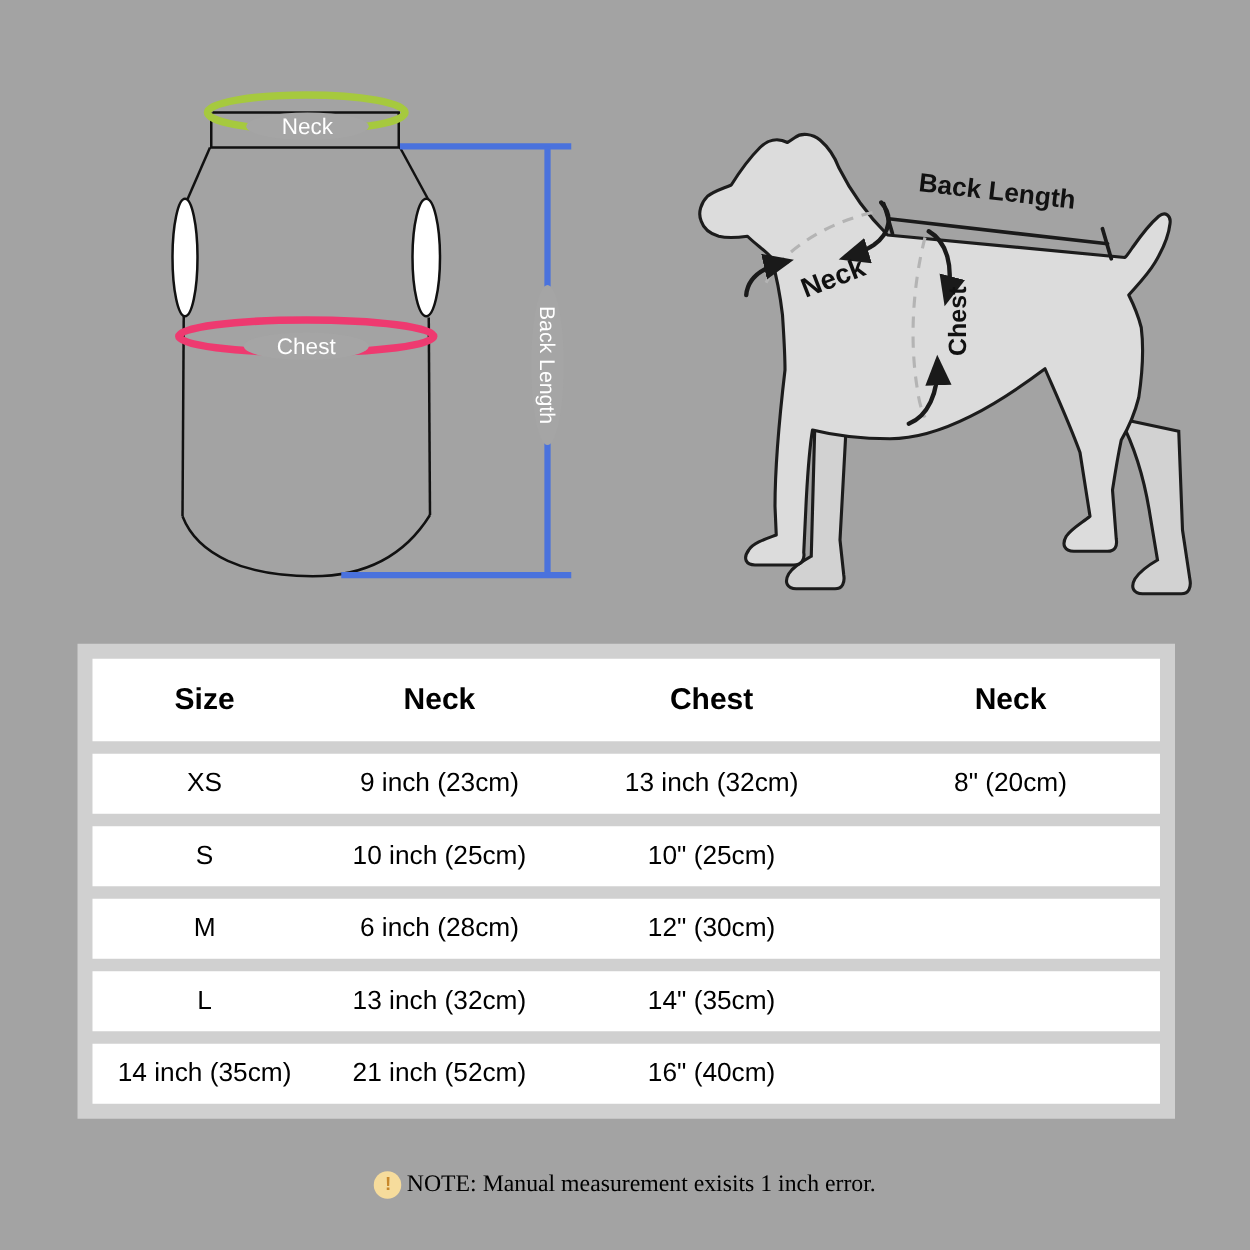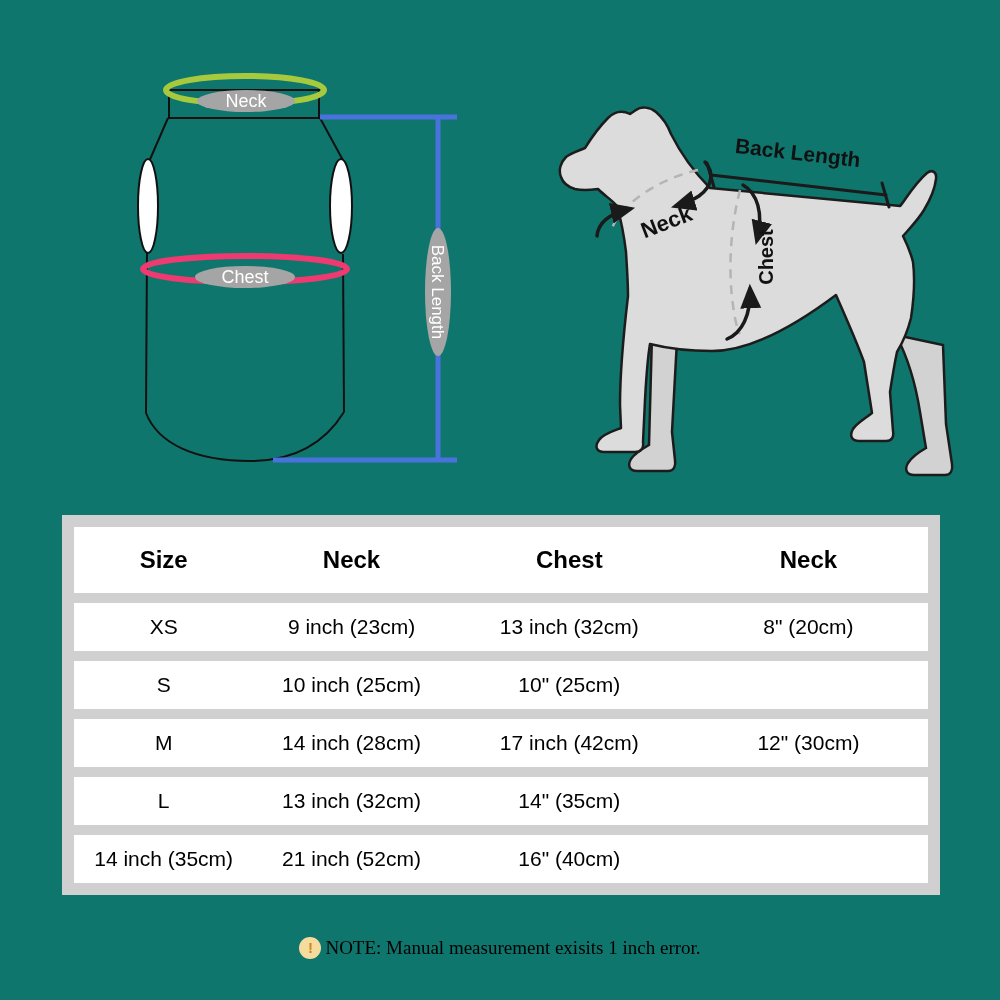--- a/index.html
+++ b/index.html
@@ -1,17 +1,17 @@
 <!DOCTYPE html>
 <html><head>
 <meta charset="utf-8">
 <style>
   html,body{margin:0;padding:0;}
   #stage{
-    position:relative;width:1000px;height:1000px;background:#0f766e;
+    position:relative;width:1000px;height:1000px;background:#a3a3a3;
     font-family:"Liberation Sans", sans-serif;color:#000;overflow:hidden;
   }
   #diagrams{position:absolute;left:0;top:0;}
   
   .size-table{
     position:absolute;left:62px;top:515px;width:878px;box-sizing:border-box;
     background:#d0d0d0;padding:12px;display:flex;flex-direction:column;gap:10px;justify-content:space-between;
   }
   .t-row{
     background:#ffffff;display:grid;grid-template-columns:21% 23% 28% 28%;
@@ -164,22 +164,21 @@
       <div class="t-cell">13 inch (32cm)</div>
       <div class="t-cell">8" (20cm)</div>
     </div>
     <div class="t-row">
       <div class="t-cell">S</div>
       <div class="t-cell">10 inch (25cm)</div>
       <div class="t-cell">10" (25cm)</div>
     </div>
     <div class="t-row">
       <div class="t-cell">M</div>
-      <div class="t-cell">14 inch (28cm)</div>
-      <div class="t-cell">17 inch (42cm)</div>
+      <div class="t-cell">6 inch (28cm)</div>
       <div class="t-cell">12" (30cm)</div>
     </div>
     <div class="t-row">
       <div class="t-cell">L</div>
       <div class="t-cell">13 inch (32cm)</div>
       <div class="t-cell">14" (35cm)</div>
     </div>
     <div class="t-row">
       <div class="t-cell">14 inch (35cm)</div>
       <div class="t-cell">21 inch (52cm)</div>

